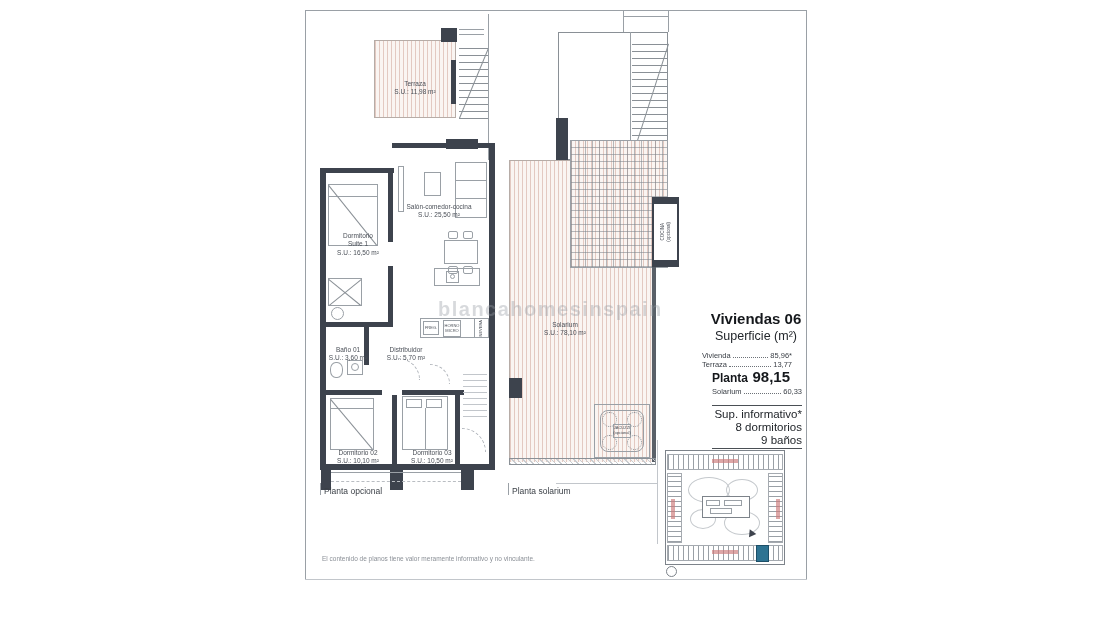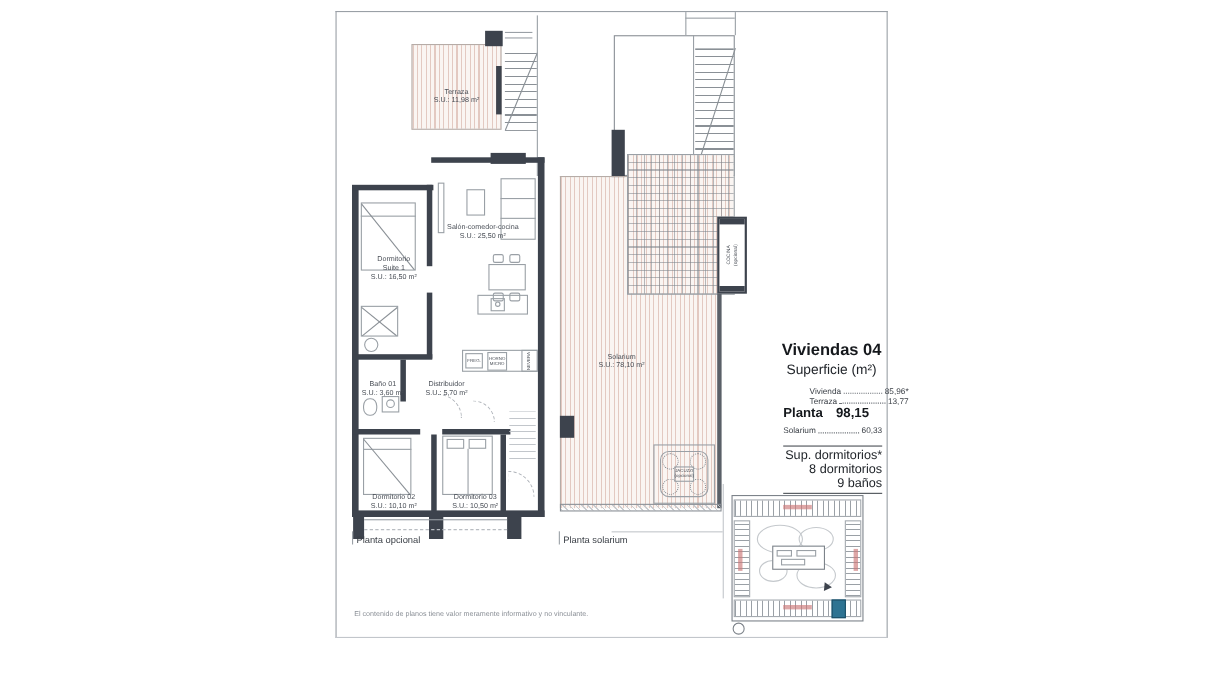--- a/index.html
+++ b/index.html
@@ -217,53 +217,53 @@
 
     <div class="ltline" style="left:556px;top:483px;width:101px;height:1px;"></div>
     <div class="ltline" style="left:657px;top:440px;width:1px;height:104px;"></div>
     <div class="tline" style="left:508px;top:483px;width:1px;height:12px;"></div>
     <div class="planlabel" style="left:512px;top:486px;">Planta solarium</div>
   </div>
 
   
   <div style="display:contents;">
     <div style="position:absolute;left:706px;top:310px;width:100px;text-align:center;">
-      <div style="font-size:15px;font-weight:bold;color:#15181c;">Viviendas 04</div>
+      <div style="font-size:15px;font-weight:bold;color:#15181c;">Viviendas 06</div>
       <div style="font-size:12.5px;color:#22262b;margin-top:2px;">Superficie (m²)</div>
     </div>
 
-    <div style="position:absolute;left:736px;top:351px;width:90px;">
+    <div style="position:absolute;left:702px;top:351px;width:90px;">
       <div class="inforow">
         <span>Vivienda</span>
         <span class="leader"></span>
         <span>85,96*</span>
       </div>
       <div class="inforow">
         <span>Terraza</span>
         <span class="leader"></span>
         <span>13,77</span>
       </div>
     </div>
 
     <div style="position:absolute;left:712px;top:368px;width:90px;display:flex;justify-content:space-between;align-items:baseline;">
       <span style="font-size:12px;font-weight:bold;color:#15181c;">Planta</span>
-      <span style="font-size:12px;font-weight:bold;color:#15181c;padding-right:12px;">98,15</span>
+      <span style="font-size:15px;font-weight:bold;color:#15181c;padding-right:12px;">98,15</span>
     </div>
 
     <div style="position:absolute;left:712px;top:387px;width:90px;">
       <div class="inforow">
         <span>Solarium</span>
         <span class="leader"></span>
         <span>60,33</span>
       </div>
     </div>
 
     <div style="position:absolute;left:712px;top:405px;width:90px;height:1px;background:#4a4f55;"></div>
     <div style="position:absolute;left:700px;top:408px;width:102px;text-align:right;font-size:11.5px;color:#22262b;line-height:1.15;">
-      <div>Sup. dormitorios*</div>
+      <div>Sup. informativo*</div>
       <div>8 dormitorios</div>
       <div>9 baños</div>
     </div>
     <div style="position:absolute;left:712px;top:448px;width:90px;height:1px;background:#4a4f55;"></div>
 
     
     <div style="position:absolute;left:665px;top:450px;width:120px;height:115px;border:1px solid #7d838a;box-sizing:border-box;">
       <div class="mapstrip-h" style="left:1px;top:3px;width:116px;height:16px;"></div>
       <div class="mapstrip-h" style="left:1px;top:94px;width:116px;height:16px;"></div>
       <div class="mapstrip-v" style="left:1px;top:22px;width:15px;height:70px;"></div>
@@ -280,15 +280,16 @@
       <div class="pink" style="left:46px;top:99px;width:26px;height:4px;"></div>
       <div class="pink" style="left:5px;top:48px;width:4px;height:20px;"></div>
       <div class="pink" style="left:110px;top:48px;width:4px;height:20px;"></div>
       <div style="position:absolute;left:81px;top:80px;width:0;height:0;border-left:4px solid transparent;border-right:4px solid transparent;border-top:7px solid #3d434d;transform:rotate(35deg);"></div>
       <div style="position:absolute;left:90px;top:94px;width:13px;height:17px;background:#2e7392;border:1px solid #1d4f68;box-sizing:border-box;"></div>
     </div>
     <div style="position:absolute;left:666px;top:566px;width:11px;height:11px;border:1px solid #7d838a;border-radius:50%;box-sizing:border-box;"></div>
   </div>
 
   
+  <div style="position:absolute;left:438px;top:298px;width:280px;font-size:20px;font-weight:bold;letter-spacing:1.5px;color:rgba(150,156,162,.38);">blancahomesinspain</div>
   <div style="position:absolute;left:322px;top:555px;font-size:6.5px;color:#8b9097;">El contenido de planos tiene valor meramente informativo y no vinculante.</div>
 
 </div>
 
 </body></html>

